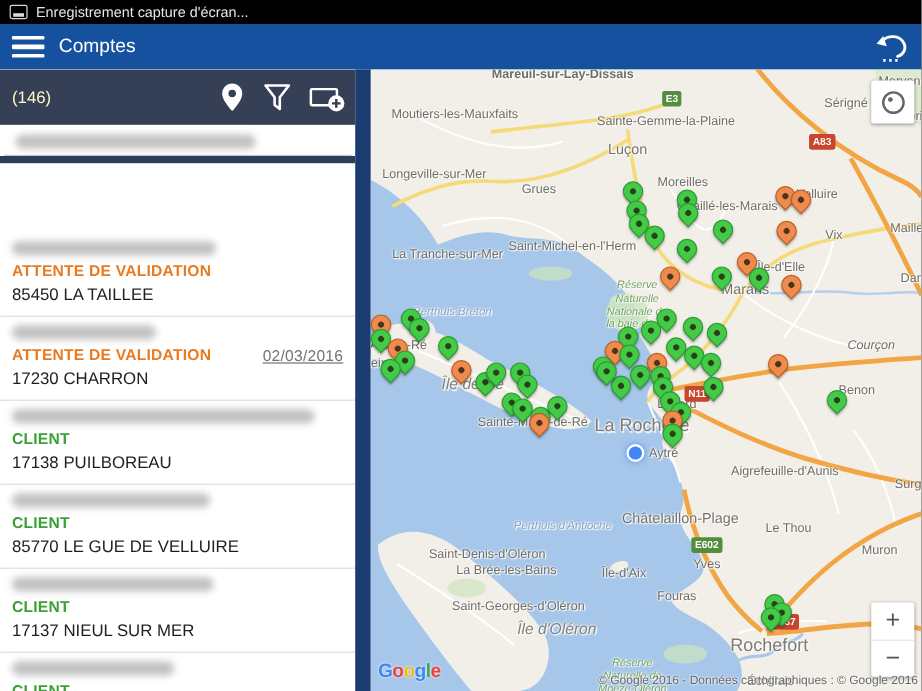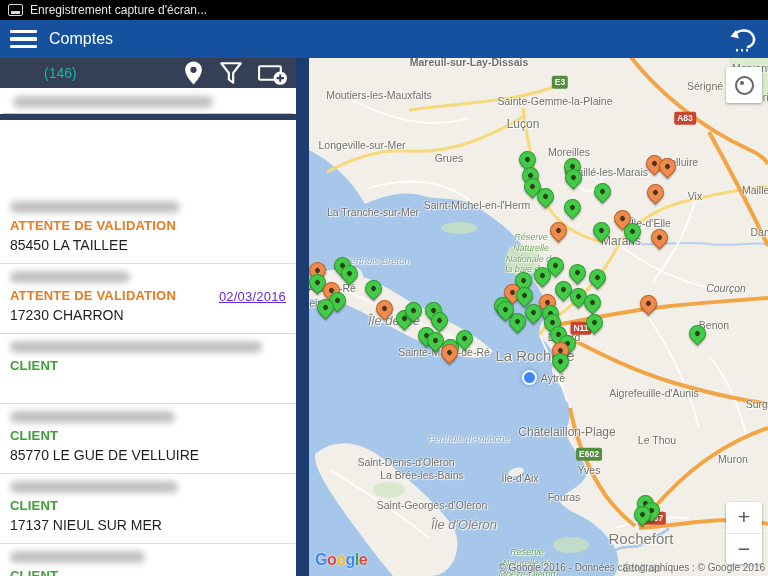--- a/index.html
+++ b/index.html
@@ -18,34 +18,34 @@
   .hamburger{margin-left:7px;padding:3px;display:flex;flex-direction:column;gap:4px;cursor:pointer;}
   .hamburger span{display:block;width:27px;height:3.5px;background:#fff;border-radius:1px;}
   .apptitle{font-size:16px;margin-left:9px;}
   .undo-btn{margin-left:auto;margin-right:10px;cursor:pointer;display:flex;}
 
   
   .content{position:absolute;top:58px;left:0;width:768px;height:518px;}
 
   
   .panel{position:absolute;left:0;top:0;width:296px;height:518px;background:#fff;overflow:hidden;}
-  .panel-header{height:30px;background:#353F56;display:flex;align-items:center;color:#14b8a6;padding-left:34px;}
+  .panel-header{height:46px;background:#353F56;display:flex;align-items:center;color:#fef9c3;}
   .count{font-size:14px;margin-left:10px;flex:1;}
   .ph-icons{display:flex;gap:13px;margin-right:8px;align-items:center;}
   .ph-icons>div{cursor:pointer;display:flex;}
   .row-partial{height:25px;margin:0 3px;border-bottom:1px solid #C9C9C9;position:relative;overflow:hidden;}
   .row-partial .nameblur{margin:8px 30px 0 10px;}
   .panel-sep{height:6px;background:#2E3D5C;}
   .rows{position:absolute;top:136px;left:0;right:0;bottom:0;overflow:hidden;}
   .row{height:62px;border-bottom:1px solid #DCDCDC;padding:7px 10px 0;position:relative;box-sizing:content-box;}
   .nameblur{height:12px;border-radius:6px;background:#8F8F8F;filter:blur(3px);opacity:.55;margin-bottom:5px;}
   .statusline{font-size:13px;font-weight:bold;height:19px;letter-spacing:.2px;}
   .status.orange{color:#E87A22}
   .status.green{color:#3BA135}
-  .date{position:absolute;right:10px;top:25px;font-size:13px;font-weight:normal;color:#6d28d9;text-decoration:underline;}
+  .date{position:absolute;right:10px;top:25px;font-size:13px;font-weight:normal;color:#737373;text-decoration:underline;}
   .city{font-size:14px;color:#1E1E1E;height:19px;}
 
   .vdivider{position:absolute;left:296px;top:0;width:13px;height:518px;background:#1B3C70;}
 
   
   .map{position:absolute;left:309px;top:0;width:459px;height:518px;overflow:hidden;background:#F2EFE8;cursor:grab;}
   .map svg.bg{position:absolute;top:0;left:0;}
   .lbl{position:absolute;transform:translate(-50%,-50%);white-space:pre-line;text-align:center;
     text-shadow:0 0 2px #fff,0 0 2px #fff,1px 1px 1px #fff;pointer-events:none;z-index:5;}
   .lbl-t{font-size:10.5px;color:#6F6D66;}
@@ -147,20 +147,21 @@
             <div class="city">85450 LA TAILLEE</div>
           </div>
           <div class="row">
             <div class="nameblur" style="width: 120px;"></div>
             <div class="statusline"><span class="status orange">ATTENTE DE VALIDATION</span><span class="date">02/03/2016</span></div>
             <div class="city">17230 CHARRON</div>
           </div>
           <div class="row">
             <div class="nameblur" style="width: 252px;"></div>
             <div class="statusline"><span class="status green">CLIENT</span></div>
+            <div class="city">17138 PUILBOREAU</div>
           </div>
           <div class="row">
             <div class="nameblur" style="width: 165px;"></div>
             <div class="statusline"><span class="status green">CLIENT</span></div>
             <div class="city">85770 LE GUE DE VELLUIRE</div>
           </div>
           <div class="row">
             <div class="nameblur" style="width: 168px;"></div>
             <div class="statusline"><span class="status green">CLIENT</span></div>
             <div class="city">17137 NIEUL SUR MER</div>

